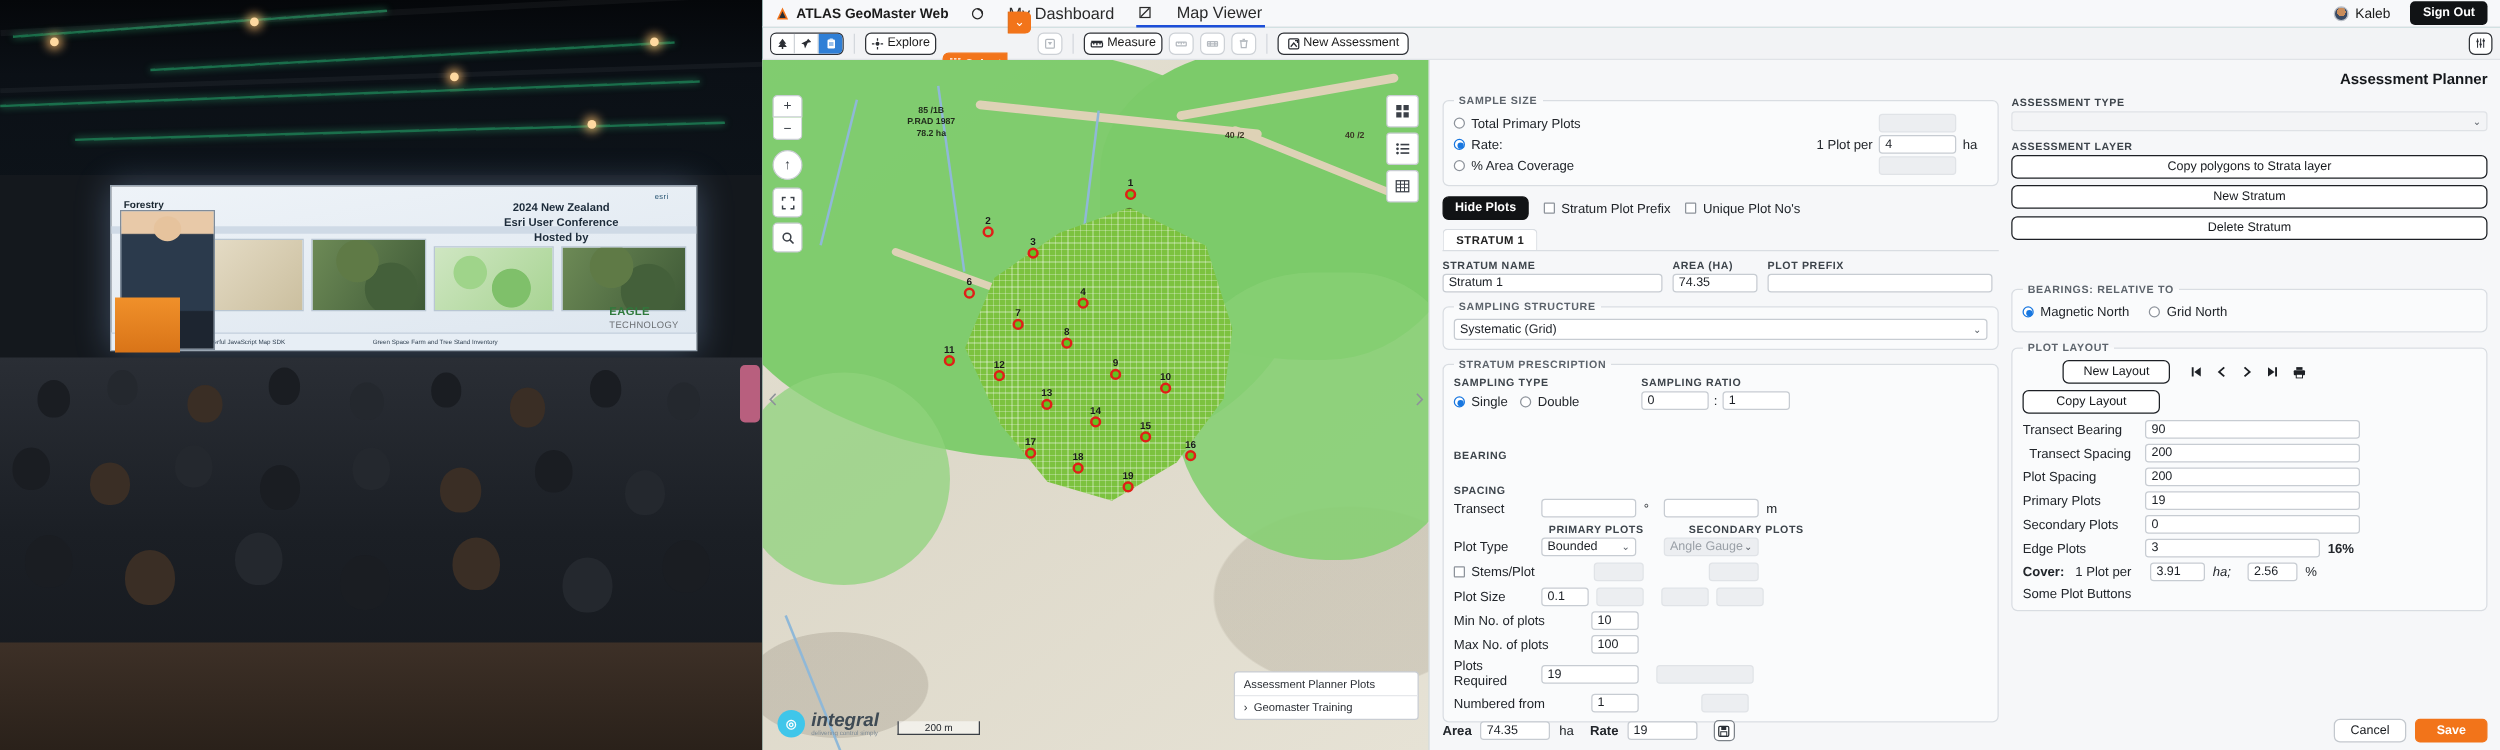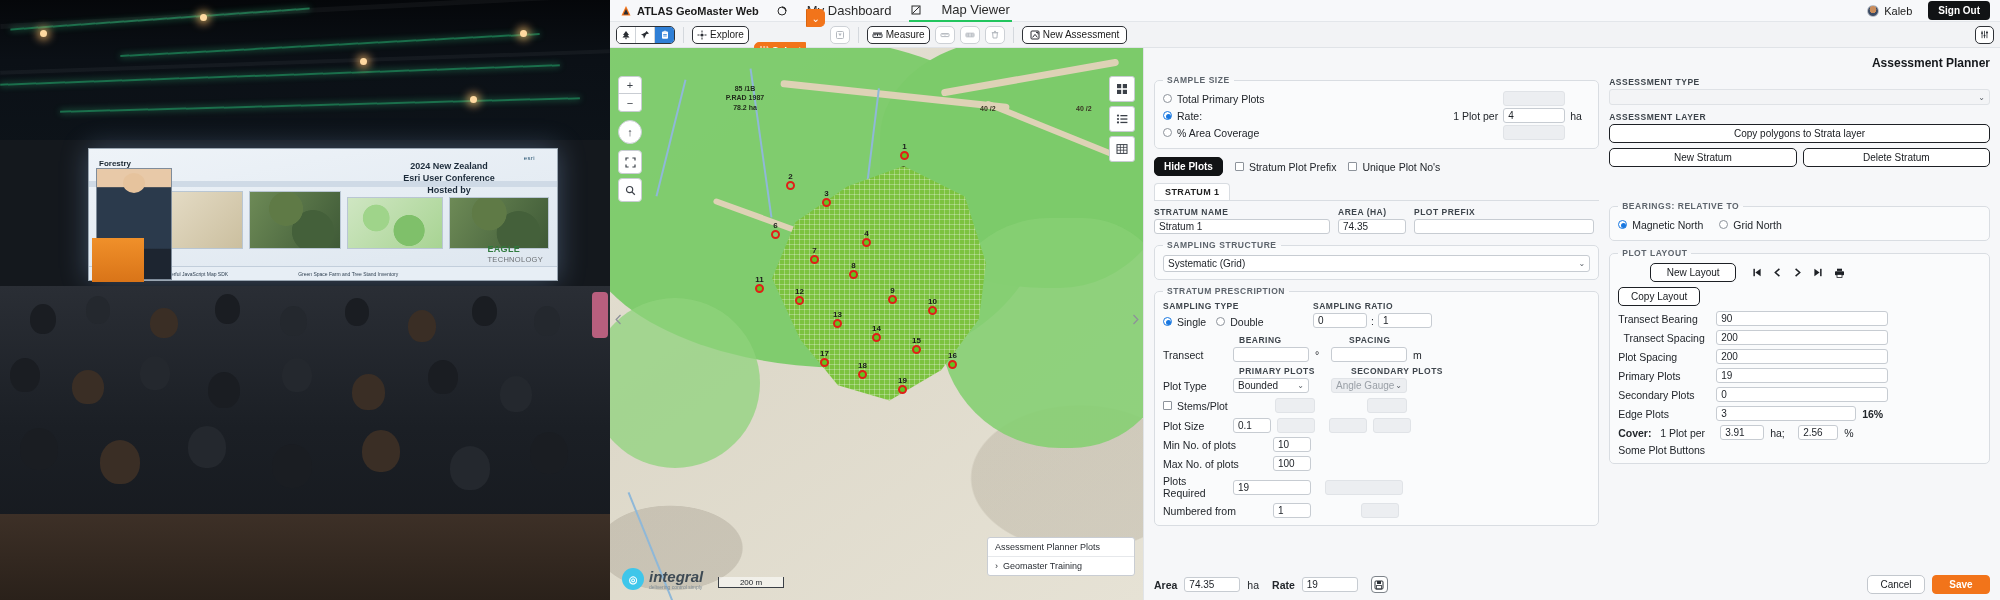--- a/index.html
+++ b/index.html
@@ -65,21 +65,21 @@
      display:flex; align-items:center; justify-content:center; color:#8d9299; font-size:14px; }
 
   
   .app { position:relative; width:1390px; height:600px; background:#0f766e; flex:0 0 1390px; }
 
   .topbar { height:22px; background:#f7f8fa; border-bottom:1px solid #e3e6ea;
     display:flex; align-items:center; padding:0 10px; gap:16px; }
   .brand { display:flex; align-items:center; gap:5px; font-weight:bold; font-size:11px; color:#1b1b1b;}
   .brand-mark { width:12px;height:12px; position:relative; }
   .navlink { display:flex; align-items:center; gap:20px; font-size:13px; color:#2a2a2a; padding:3px 2px; }
-  .navlink.active { border-bottom:2px solid #22c55e; font-weight:500; }
+  .navlink.active { border-bottom:2px solid #1d4ed8; font-weight:500; }
   .topbar .spacer { flex:1; }
   .user { display:flex; align-items:center; gap:5px; font-size:11px; }
   .avatar { width:12px;height:12px;border-radius:50%;
      background:radial-gradient(circle at 50% 35%, #c98c5a 0 42%, #3a4a63 43%); border:1px solid #b9bec6;}
   .signout { background:#111315; color:#fff; font-size:10px; font-weight:bold;
      padding:4px 10px; border-radius:4px; }
 
   .toolbar { height:26px; background:#f2f3f5; border-bottom:1px solid #e0e3e7;
     display:flex; align-items:center; padding:0 6px; gap:5px; }
   .tbtn { height:18px; min-width:18px; padding:0 4px; border:1px solid #2f3237; border-radius:5px;
@@ -671,21 +671,21 @@
                 <div style="flex:1;">
                   <div class="fieldlbl">SAMPLING RATIO</div>
                   <div style="display:flex;align-items:center;gap:4px;">
                     <span class="inp" style="width:54px;">0</span>
                     <span class="lbl">:</span>
                     <span class="inp" style="width:54px;">1</span>
                   </div>
                 </div>
               </div>
 
-              <div style="display:flex;gap:8px;margin-top:5px;">
+              <div style="display:flex;gap:8px;margin-top:21px;flex-direction:column;">
                 <div style="width:68px;"></div>
                 <div style="width:72px;">
                   <div class="fieldlbl">BEARING</div>
                 </div>
                 <div style="width:22px;"></div>
                 <div style="width:72px;">
                   <div class="fieldlbl">SPACING</div>
                 </div>
               </div>
               <div class="grid-line">
@@ -759,21 +759,21 @@
 
           <div class="colB">
             <div class="fieldlbl" style="margin-top:2px;">ASSESSMENT TYPE</div>
             <div class="inp sel" style="height:16px;background:#f3f4f6;border-color:#dfe2e6;">
               <span></span>
               <span class="caret">⌄</span>
             </div>
 
             <div class="fieldlbl" style="margin-top:7px;">ASSESSMENT LAYER</div>
             <div class="btn ghostb" style="width:100%;border-color:#1d2025;">Copy polygons to Strata layer</div>
-            <div style="display:flex;gap:6px;margin-top:5px;">
+            <div style="display:flex;gap:6px;margin-top:5px;flex-direction:column;">
               <div class="btn" style="flex:1;">New Stratum</div>
               <div class="btn" style="flex:1;">Delete Stratum</div>
             </div>
 
             <fieldset style="margin-top:34px;">
               <legend>BEARINGS: RELATIVE TO</legend>
               <div style="display:flex;gap:16px;">
                 <div class="rrow">
                   <span class="radio on"></span>
                   <span>Magnetic North</span>
@@ -816,21 +816,21 @@
                   <span>
                       <svg width="11" height="10" viewBox="0 0 11 10">
                         <rect x="3" y=".7" width="5" height="2.2" fill="#1d2025"></rect>
                         <rect x="1" y="3.2" width="9" height="4" rx=".8" fill="#1d2025"></rect>
                         <rect x="3" y="6.4" width="5" height="3" fill="#fff" stroke="#1d2025" stroke-width=".8"></rect>
                       </svg>
                     </span>
                 </div>
               </div>
               <div style="margin-top:5px;">
-                <div class="btn" style="width:82px;">Copy Layout</div>
+                <div class="btn" style="width:110px;">Copy Layout</div>
               </div>
 
               <div id="layout-fields" style="margin-top:5px;">
                   <div class="grid-line">
                     <span class="lbl" style="width: 92px;">Transect Bearing</span>
                     <span class="inp" style="width: 172px;">90</span>
                   </div>
                   <div class="grid-line">
                     <span class="lbl" style="width: 92px; text-align: center;">Transect Spacing</span>
                     <span class="inp" style="width: 172px;">200</span>
@@ -852,21 +852,21 @@
               <div class="grid-line">
                 <span class="lbl" style="width:92px;">Edge Plots</span>
                 <span class="inp" style="width:140px;">3</span>
                 <span class="lbl" style="font-weight:bold;">16%</span>
               </div>
 
               <div class="grid-line">
                 <span class="lbl" style="width:36px;font-weight:bold;">Cover:</span>
                 <span class="lbl" style="width:54px;">1 Plot per</span>
                 <span class="inp" style="width:44px;">3.91</span>
-                <span class="lbl" style="width:22px;">ha;</span>
+                <span class="lbl" style="width:22px;font-style:italic;">ha;</span>
                 <span class="inp" style="width:40px;">2.56</span>
                 <span class="lbl">%</span>
               </div>
 
               <div class="lbl" style="margin-top:1px;">Some Plot Buttons</div>
             </fieldset>
           </div>
         </div>
 
         <div class="footer">

